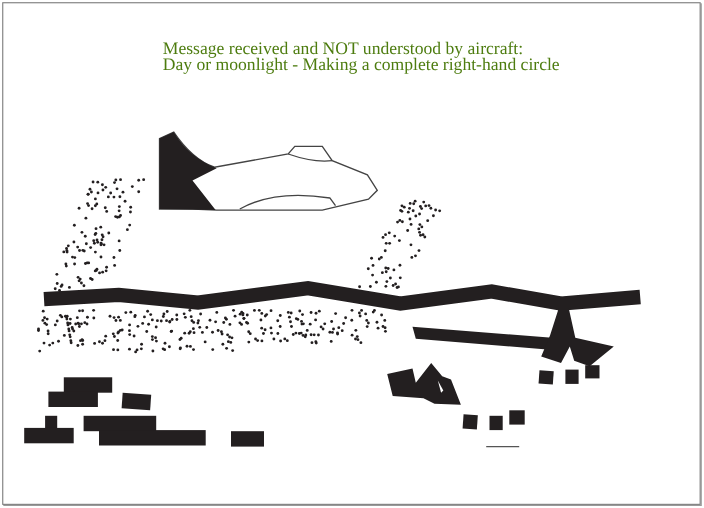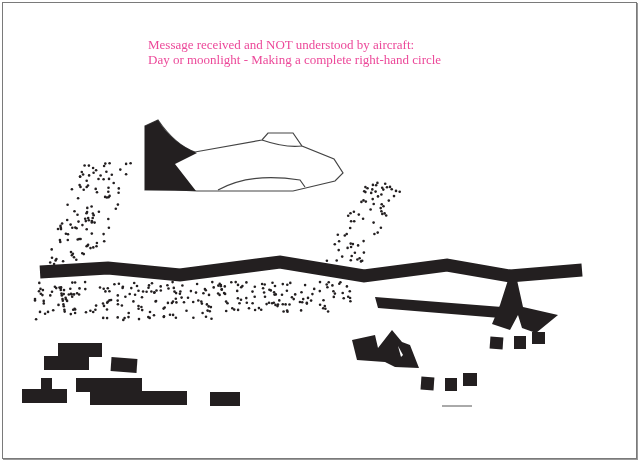--- a/index.html
+++ b/index.html
@@ -1,18 +1,18 @@
 <!DOCTYPE html>
 <html><head>
 <meta charset="utf-8">
 <style>
   html, body { margin: 0; padding: 0; background: #ffffff; }
   body { width: 640px; height: 462px; position: relative; overflow: hidden; }
   .frame { position: absolute; left: 2px; top: 2px; width: 633px; height: 455px; border: 1px solid #7a7a7a; box-shadow: 1px 1px 0 #9a9a9a; background: #fff; }
-  .caption { position: absolute; left: 148px; top: 38px; font-family: "Liberation Serif", "DejaVu Serif", serif; font-size: 13px; line-height: 14.5px; color: #ec4899; }
+  .caption { position: absolute; left: 148px; top: 38px; font-family: "Liberation Serif", "DejaVu Serif", serif; font-size: 16px; line-height: 14.5px; color: #4d7c0f; }
   .caption div { white-space: nowrap; }
   svg { position: absolute; left: 0; top: 0; }
 </style>
 </head>
 <body>
 
 <div class="frame"></div>
 
 <div class="caption">
   <div>Message received and NOT understood by aircraft:</div>

